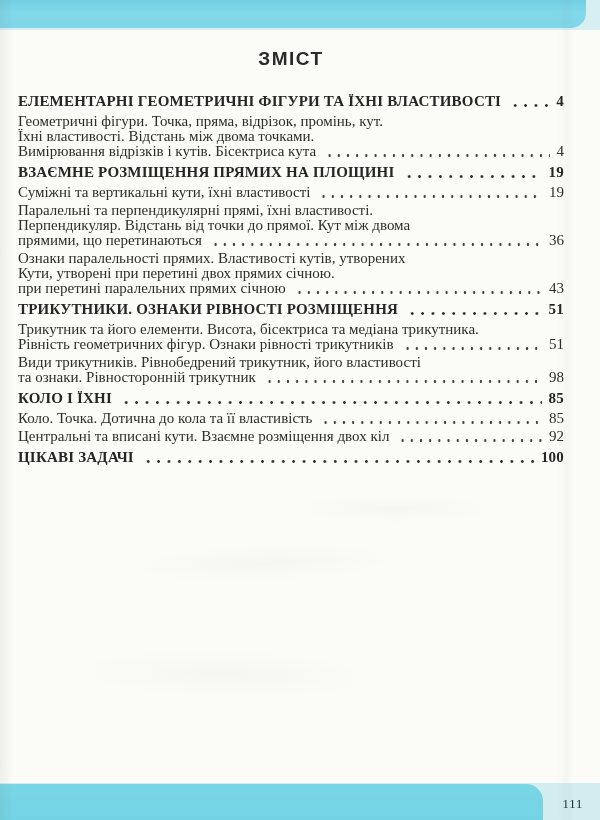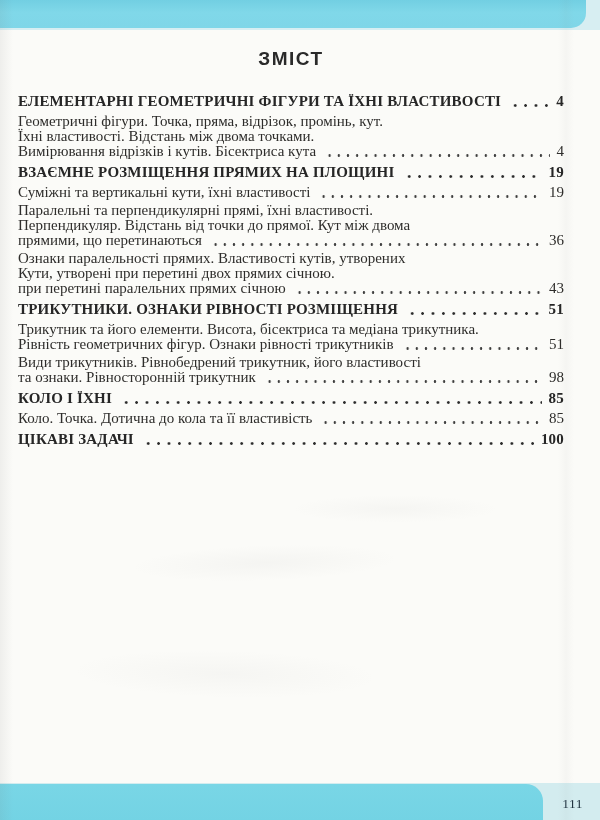--- a/index.html
+++ b/index.html
@@ -190,20 +190,27 @@
           <span class="pg">85</span>
         </div>
       </div>
       <div class="entry body">
         <div class="line last">
           <span class="txt">Коло. Точка. Дотична до кола та її властивість</span>
           <span class="leader"></span>
           <span class="pg">85</span>
         </div>
       </div>
+      <div class="entry body">
+        <div class="line last">
+          <span class="txt">Центральні та вписані кути. Взаємне розміщення двох кіл</span>
+          <span class="leader"></span>
+          <span class="pg">92</span>
+        </div>
+      </div>
       <div class="entry heading">
         <div class="line last">
           <span class="txt">ЦІКАВІ ЗАДАЧІ</span>
           <span class="leader"></span>
           <span class="pg">100</span>
         </div>
       </div>
     </div>
 </div>
 

